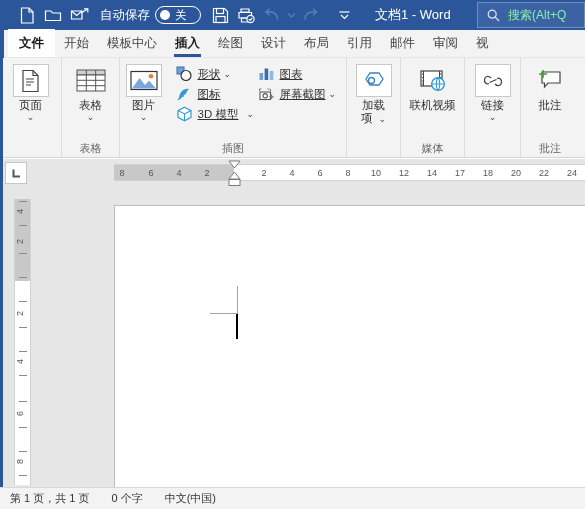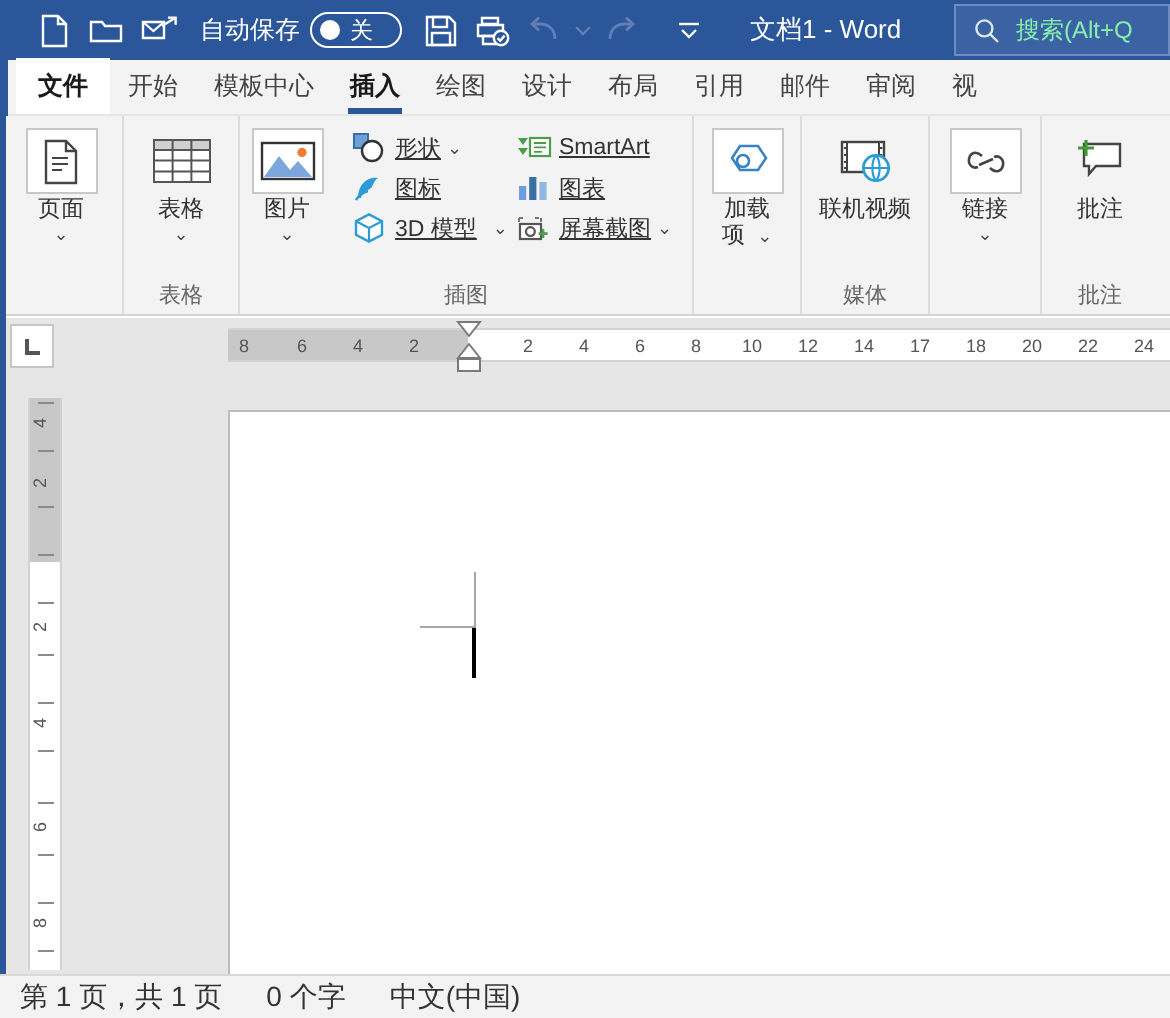--- a/index.html
+++ b/index.html
@@ -188,21 +188,21 @@
     position: absolute; left: 121px; top: 108px; width: 1.5px; height: 25px; background: #000000;
   }
 
   
   .statusbar {
     position: absolute; left: 0; bottom: 0; width: 585px; height: 22px;
     background: #f3f3f3; border-top: 1px solid #d8d8d8;
     display: flex; align-items: center; padding-left: 10px;
   }
   .statusbar .si {
-    font-size: 14px; color: #333333; margin-right: 22px; white-space: nowrap;
+    font-size: 11px; color: #333333; margin-right: 22px; white-space: nowrap;
     display: flex; align-items: center;
   }
   .statusbar .si svg { margin-right: 3px; }
 </style>
 </head>
 <body>
 
 <div id="app">
 
   <div class="titlebar">
@@ -408,31 +408,20 @@
                 <path d="M8.5 1.2 L15 4.6 V11.4 L8.5 14.8 L2 11.4 V4.6 Z" fill="#ffffff" stroke="#2e9bd6" stroke-width="1.2"></path>
                 <path d="M2 4.6 L8.5 8 L15 4.6 M8.5 8 V14.8" fill="none" stroke="#2e9bd6" stroke-width="1.1"></path>
               </svg>
             </span>
             <span class="slbl">3D 模型</span>
             <span class="inline-caret" style="margin-left:8px">⌄</span>
           </div>
         </div>
 
         <div class="smallcol" style="margin-left:2px; width:95px;">
-          <div class="smallbtn">
-            <span class="sic">
-              <svg width="18" height="16" viewBox="0 0 18 16">
-                <path d="M1 3 L6 3 L3.5 6.5 Z" fill="#4b9c4b"></path>
-                <path d="M1 8 L6 8 L3.5 11.5 Z" fill="#4b9c4b"></path>
-                <rect x="7" y="3" width="10" height="9" fill="#ffffff" stroke="#4b9c4b" stroke-width="1.1"></rect>
-                <path d="M9 5.5 H15 M9 7.7 H15 M9 9.9 H13" stroke="#4b9c4b" stroke-width="0.9"></path>
-              </svg>
-            </span>
-            <span class="slbl">SmartArt</span>
-          </div>
           <div class="smallbtn">
             <span class="sic">
               <svg width="17" height="16" viewBox="0 0 17 16">
                 <rect x="1.5" y="7" width="3.6" height="7" fill="#6ca0dc"></rect>
                 <rect x="6.6" y="2.5" width="3.6" height="11.5" fill="#3a6ea5"></rect>
                 <rect x="11.7" y="5" width="3.6" height="9" fill="#8fb9e3"></rect>
               </svg>
             </span>
             <span class="slbl">图表</span>
           </div>

